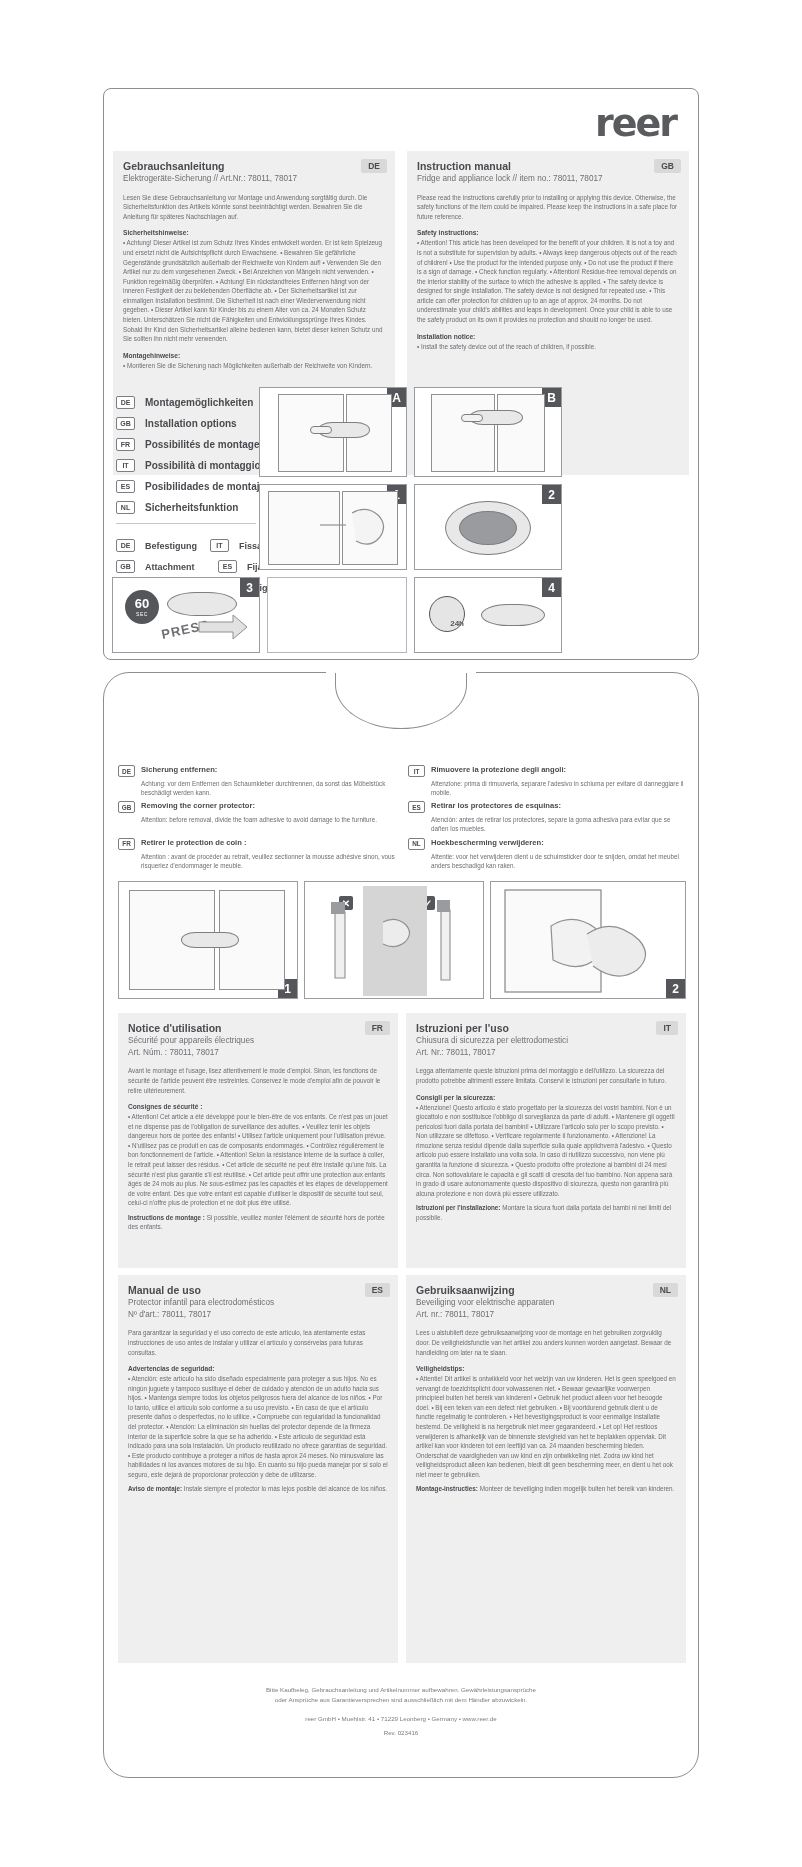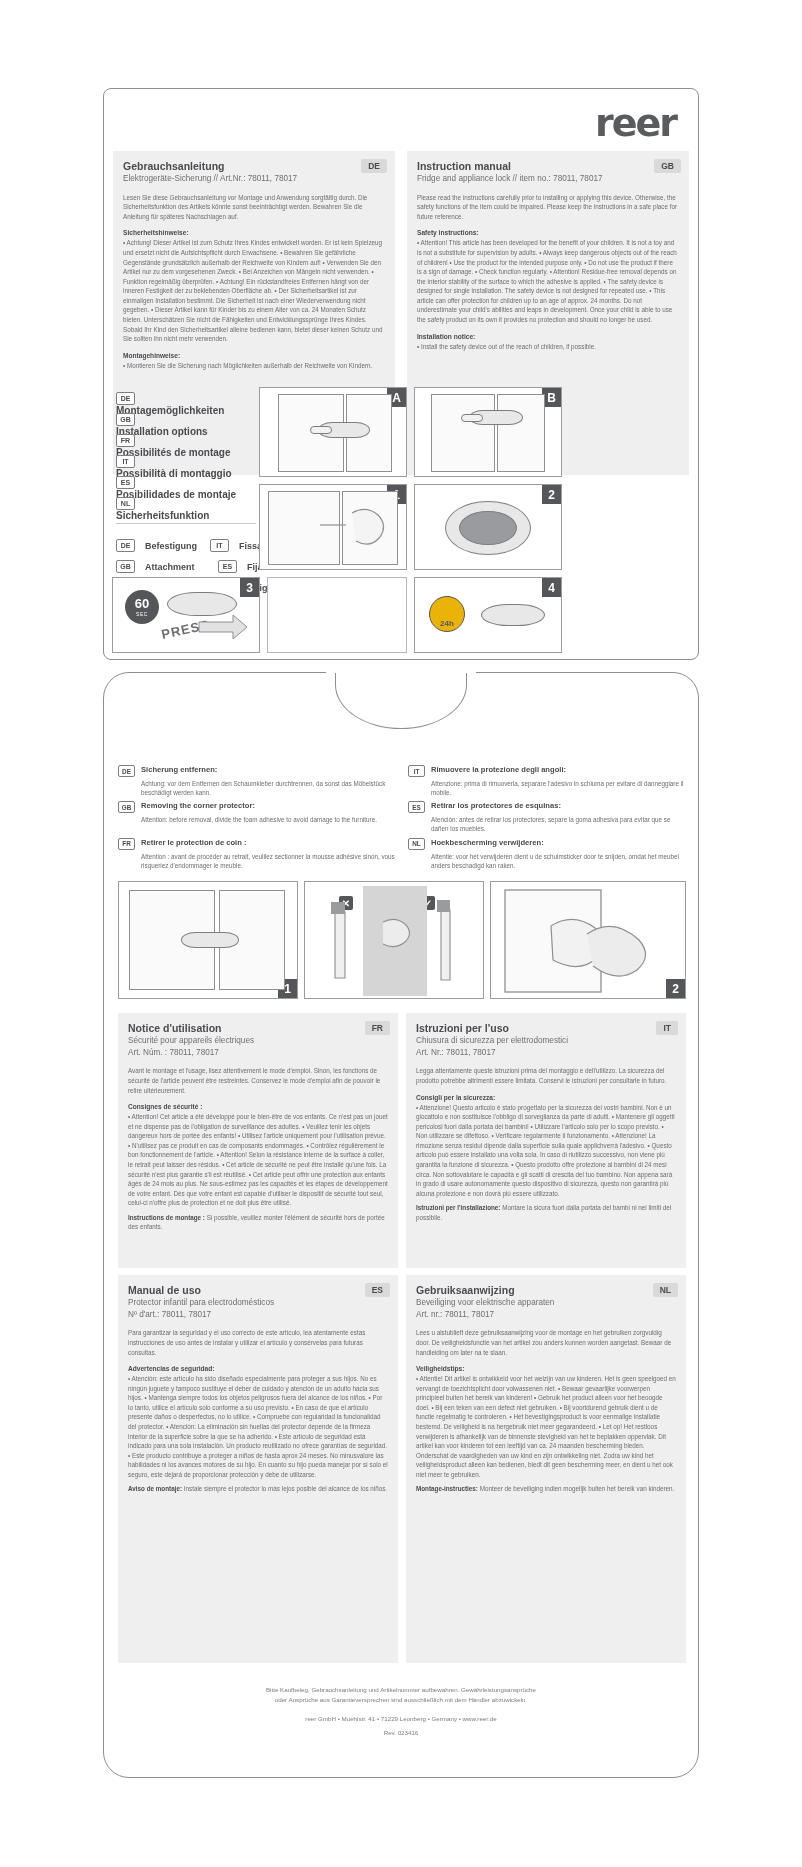--- a/index.html
+++ b/index.html
@@ -63,21 +63,21 @@
   }
   .body-txt {
     font-size: 6.3px; line-height: 1.52; color:#6c6d71; margin-top: 8px;
     text-align: left;
   }
   .body-txt b, .sec-head { font-weight:700; color:#4a4b4f; }
   .sec-head { display:block; font-size:6.6px; margin-top:8px; margin-bottom:2px; }
 
   
   .lang-list { position:absolute; }
-  .lang-row { display:flex; align-items:flex-start; height:21px;flex-direction:column; }
+  .lang-row { display:flex; align-items:center; height:21px; }
   .lang-box {
     width: 19px; height: 13px; border:1px solid #7d7e82; border-radius:2px;
     font-size:7px; font-weight:700; color:#4a4b4f;
     display:flex; align-items:center; justify-content:center;
     margin-right:10px; flex:none; background:#fff;
   }
   .lang-label { font-size:10px; font-weight:600; color:#4a4b4f; }
 
   .hrule { position:absolute; height:1px; background:#c6c7ca; }
 
@@ -113,22 +113,22 @@
   }
   .timer .t-num { font-size:13px; font-weight:700; line-height:1; }
   .timer .t-unit { font-size:5px; letter-spacing:.5px; margin-top:1px; }
   .press {
     position:absolute; font-size:13px; font-weight:800; color:#6e6f73;
     transform: rotate(-12deg); letter-spacing:1px;
   }
   .h24 {
     position:absolute; width:36px; height:36px; border-radius:50%;
     border:1.6px solid #55565a; color:#55565a;
-    display:flex; flex-direction:column; align-items:center; justify-content:flex-end;
-    padding-bottom:3px; font-size:8px; font-weight:700; background:#eab308;
+    display:flex; flex-direction:column; align-items:flex-end; justify-content:flex-end;
+    padding-bottom:3px; font-size:8px; font-weight:700; background:#e5e5e5;
   }
 
   
   .badge-sq {
     position:absolute; width:14px; height:14px; border-radius:2px;
     display:flex; align-items:center; justify-content:center;
     font-size:10px; font-weight:700; color:#fff;
   }
   .badge-x { background:#55565a; }
   .badge-ok { background:#55565a; }

